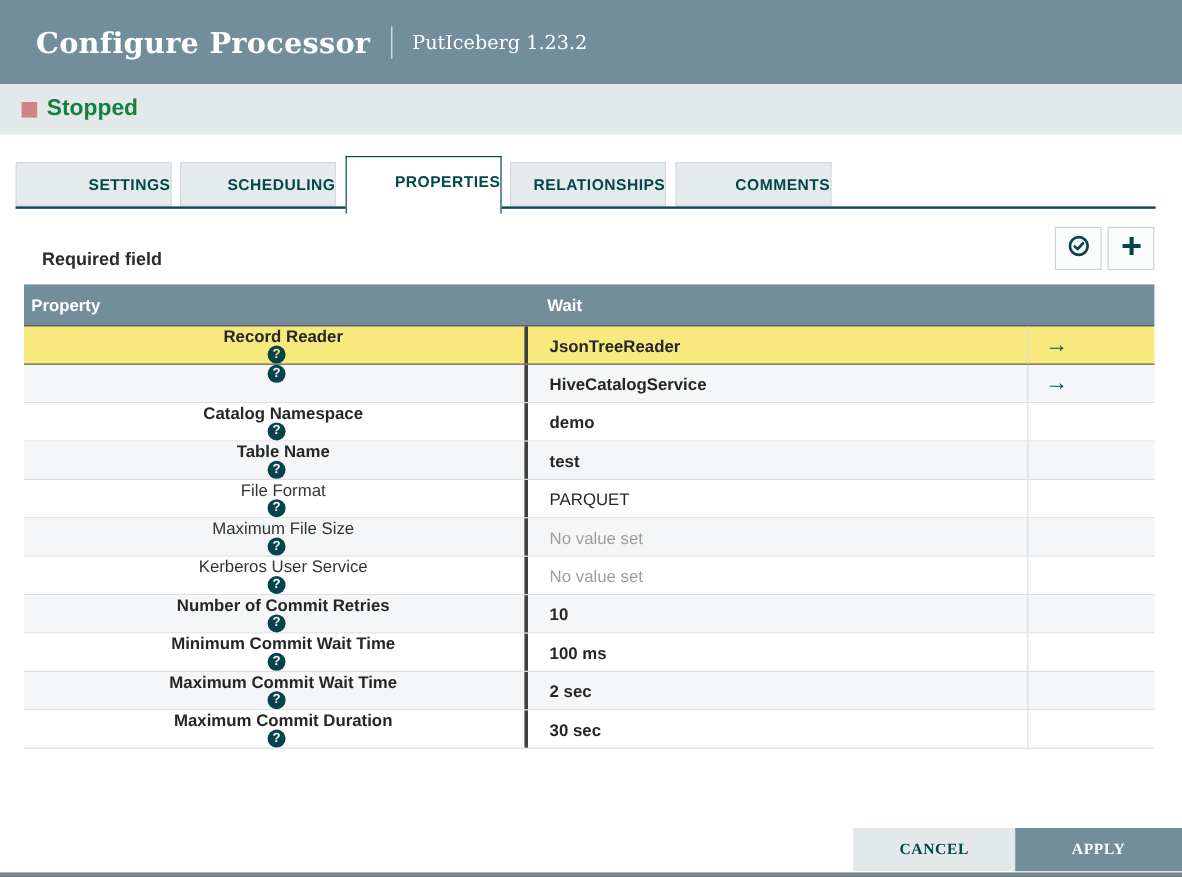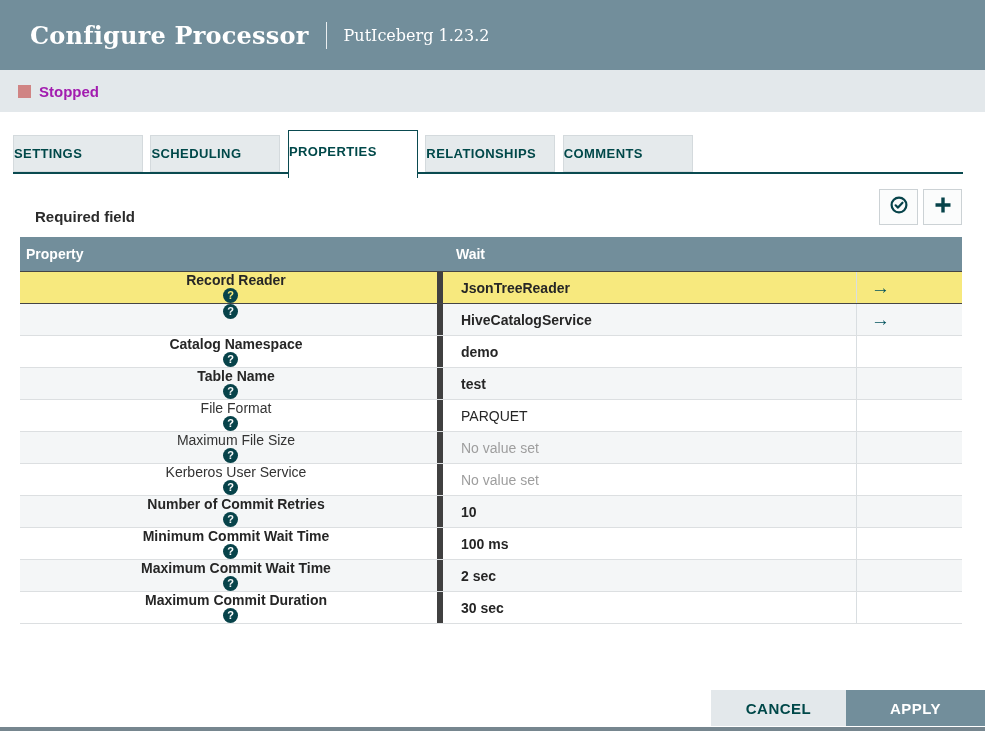--- a/index.html
+++ b/index.html
@@ -20,34 +20,34 @@
   }
   .dlg-title-sep { width:1px; height:27px; background:rgba(255,255,255,.85); margin:0 17px; }
   .dlg-subtitle { font-family:"DejaVu Serif", serif; font-size:16px; }
 
   
   .status-bar {
     height:42px; background:#e3e8eb; display:flex; align-items:center;
     padding:0 18px;
   }
   .status-square { width:13px; height:13px; background:#d08484; margin-right:8px; }
-  .status-label { font-weight:bold; font-size:15px; color:#a21caf; }
+  .status-label { font-weight:bold; font-size:19px; color:#15803d; }
 
   
   .tabbar { position:relative; height:48px; margin-top:18px; padding-left:13px; }
   .tab-underline {
     position:absolute; top:42px; left:13px; width:950px; height:2px;
     background:#0a4a50; z-index:1;
   }
   .tab {
     position:relative; display:inline-block; vertical-align:top;
     width:130px; height:37px; margin-top:5px; margin-right:3px;
     background:#e5eaec; border:1px solid #d4dadd;
     color:#004849; font-weight:bold; font-size:13px; letter-spacing:.4px;
-    text-align:left; line-height:35px; cursor:pointer; z-index:0;
+    text-align:right; line-height:35px; cursor:pointer; z-index:0;
   }
   .tab.active {
     margin-top:0; height:48px; line-height:42px;
     background:#ffffff; border:1px solid #0a4a50; border-bottom:none; z-index:2;
   }
 
   
   .props-toolbar {
     margin:11px 23px 0 35px; height:36px;
     display:flex; align-items:flex-end; justify-content:space-between;
@@ -85,37 +85,37 @@
   .prop-row.required .prop-name { font-weight:bold; color:#262626; }
   .help-icon {
     width:15px; height:15px; border-radius:50%; background:#07434a;
     color:#fff; font-size:11px; font-weight:bold; line-height:15px;
     text-align:center; margin-right:11px; flex:0 0 auto;
   }
   .prop-row.alt .help-icon { color:#f4f6f7; }
   .prop-row.selected .help-icon { color:#f7e97e; }
   .cell-val {
     flex:1; display:flex; align-items:center; padding-left:18px;
-    border-left:6px solid #404040;
+    border-left:3px solid #404040;
   }
   .prop-row.required .val-text { font-weight:bold; }
   .prop-row.empty .val-text { color:#9e9e9e; font-weight:normal; }
   .cell-go {
     width:106px; display:flex; align-items:center; padding-left:14px;
     border-left:1px solid #d9dee1;
   }
   .go-arrow { color:#00515c; font-size:19px; font-weight:bold; line-height:1; }
 
   
   .dlg-footer {
     position:absolute; top:690px; left:0; width:985px; height:36px;
     display:flex; justify-content:flex-end;
   }
-  .btn { border:none; font-weight:bold; font-size:15px; letter-spacing:.5px;
-         cursor:pointer; font-family:Liberation Sans, sans-serif; }
+  .btn { border:none; font-weight:bold; font-size:13px; letter-spacing:.5px;
+         cursor:pointer; font-family:Liberation Serif, serif; }
   .btn-cancel { width:135px; background:#e3e8eb; color:#004849; }
   .btn-apply  { width:139px; background:#728e9b; color:#ffffff; }
 
   .bottom-edge {
     position:absolute; top:727px; left:0; width:985px; height:4px;
     background:#76868f;
   }
 </style>
 </head>
 <body>

